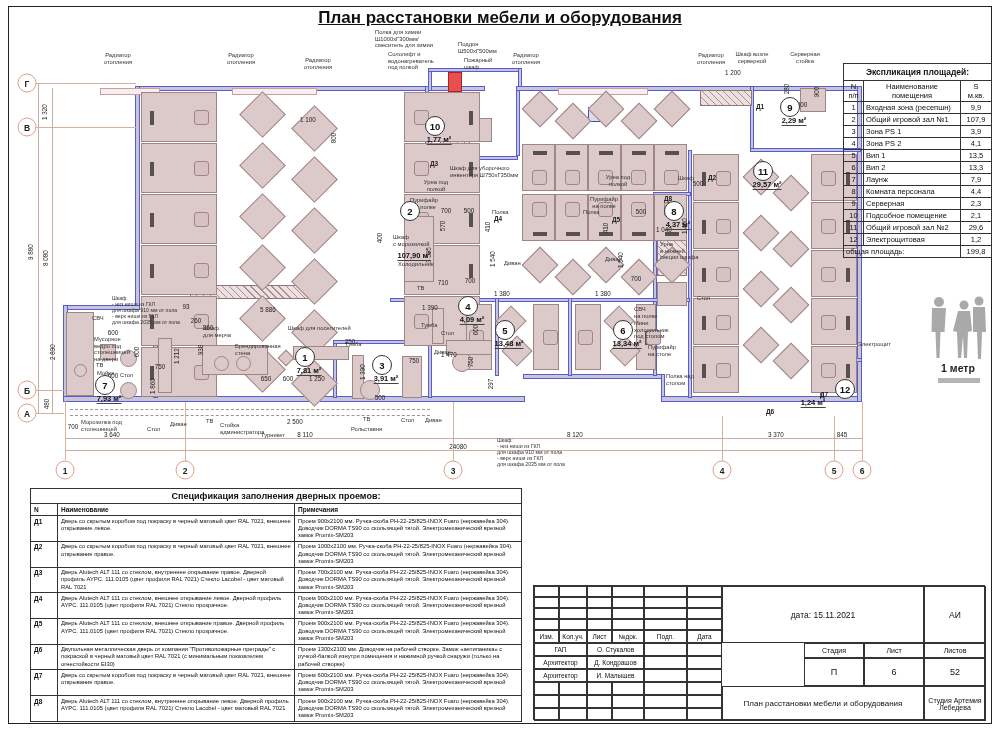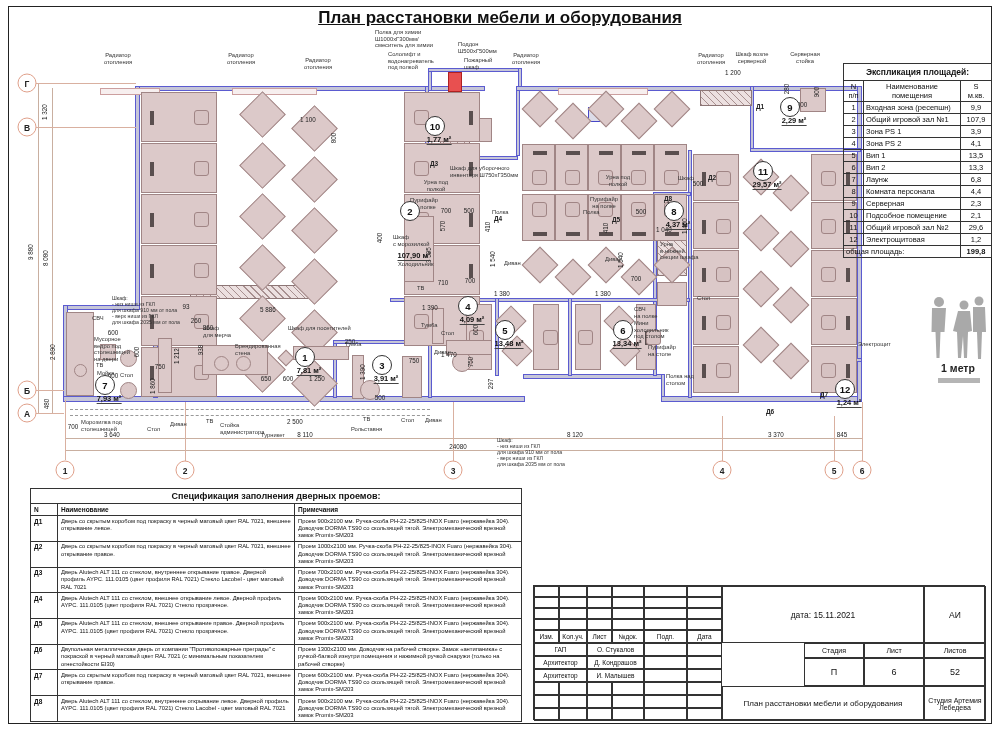--- a/index.html
+++ b/index.html
@@ -329,21 +329,21 @@
       <div class="rooma" style="left: 109px; top: 399px;">7,93 м²</div>
       <div class="roomc" style="left: 674px; top: 211px;">8</div>
       <div class="rooma" style="left: 678px; top: 225px;">4,37 м²</div>
       <div class="roomc" style="left: 790px; top: 107px;">9</div>
       <div class="rooma" style="left: 794px; top: 121px;">2,29 м²</div>
       <div class="roomc" style="left: 435px; top: 126px;">10</div>
       <div class="rooma" style="left: 439px; top: 140px;">1,77 м²</div>
       <div class="roomc" style="left: 763px; top: 171px;">11</div>
       <div class="rooma" style="left: 767px; top: 185px;">29,57 м²</div>
       <div class="roomc" style="left: 845px; top: 389px;">12</div>
-      <div class="rooma" style="left: 849px; top: 403px;">1,24 м²</div>
+      <div class="rooma" style="left: 813px; top: 403px;">1,24 м²</div>
       <div class="axisc" style="left: 27px; top: 83px;">Г</div>
       <div class="axisc" style="left: 27px; top: 127px;">В</div>
       <div class="axisc" style="left: 27px; top: 390px;">Б</div>
       <div class="axisc" style="left: 27px; top: 413px;">А</div>
       <div class="axisc" style="left: 65px; top: 470px;">1</div>
       <div class="axisc" style="left: 185px; top: 470px;">2</div>
       <div class="axisc" style="left: 453px; top: 470px;">3</div>
       <div class="axisc" style="left: 722px; top: 470px;">4</div>
       <div class="axisc" style="left: 834px; top: 470px;">5</div>
       <div class="axisc" style="left: 862px; top: 470px;">6</div>
@@ -553,21 +553,21 @@
             <td class="sq">13,5</td>
           </tr>
           <tr>
             <td class="num">6</td>
             <td class="">Вип 2</td>
             <td class="sq">13,3</td>
           </tr>
           <tr>
             <td class="num">7</td>
             <td class="">Лаунж</td>
-            <td class="sq">6,8</td>
+            <td class="sq">7,9</td>
           </tr>
           <tr>
             <td class="num">8</td>
             <td class="">Комната персонала</td>
             <td class="sq">4,4</td>
           </tr>
           <tr>
             <td class="num">9</td>
             <td class="">Серверная</td>
             <td class="sq">2,3</td>
@@ -584,21 +584,21 @@
           </tr>
           <tr>
             <td class="num">12</td>
             <td class="">Электрощитовая</td>
             <td class="sq">1,2</td>
           </tr>
         </tbody>
       <tfoot>
         <tr>
           <td colspan="2">общая площадь:</td>
-          <td class="sq" style="font-weight:bold">199,8</td>
+          <td class="sq" style="font-weight:normal">199,8</td>
         </tr>
       </tfoot>
     </table>
   </div>
 
   <div id="doorspec">
     <div class="ds-title">Спецификация заполнения дверных проемов:</div>
     <table>
       <thead>
         <tr>

